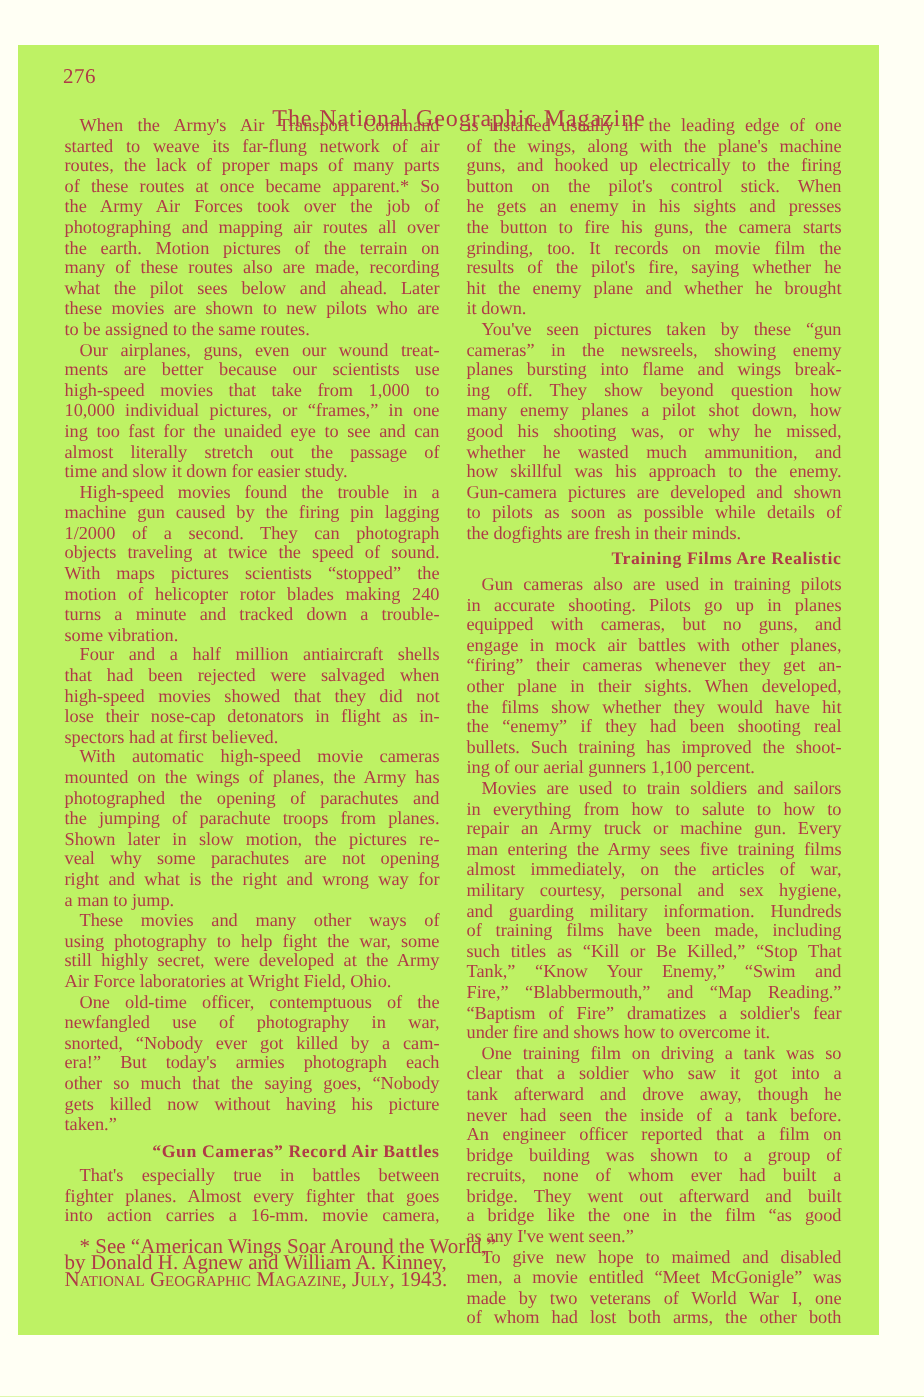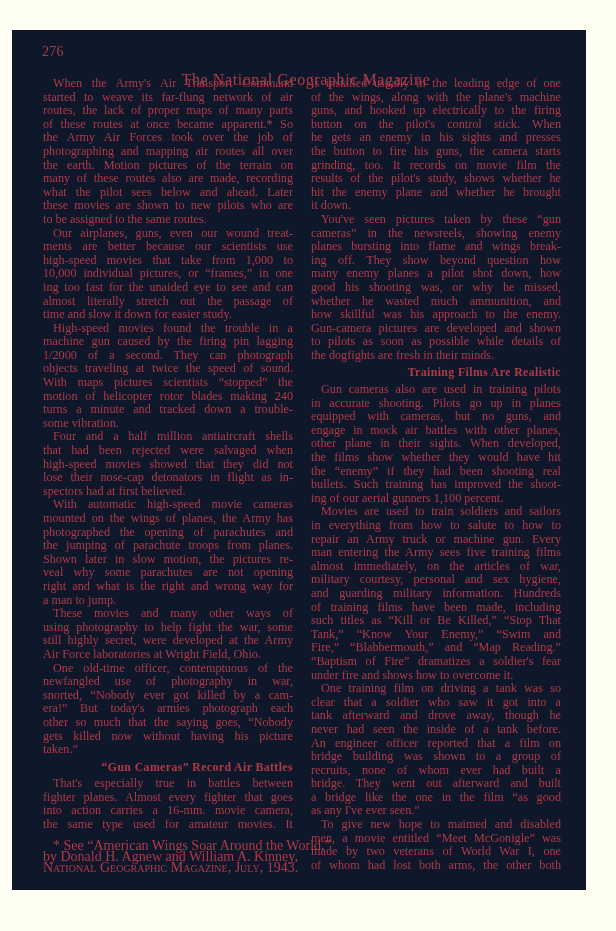--- a/index.html
+++ b/index.html
@@ -8,21 +8,21 @@
     background: #fffff4;
     position: relative;
     overflow: hidden;
     font-family: "Liberation Serif", "DejaVu Serif", serif;
     color: #b03a48;
   }
   .page {
     position: absolute;
     left: 12px; top: 30px;
     width: 574px; height: 860px;
-    background: #0f172a;
+    background: #bef264;
   }
   .running-head {
     position: absolute;
     left: 0; top: 14px; width: 100%;
     height: 20px;
   }
   .page-number {
     position: absolute; left: 30px; top: 0;
     font-size: 14px; letter-spacing: 0.3px;
   }
@@ -142,38 +142,37 @@
         <span class="line">era!” But today's armies photograph each</span>
         <span class="line">other so much that the saying goes, “Nobody</span>
         <span class="line">gets killed now without having his picture</span>
         <span class="line last">taken.”</span>
       </div>
       <span class="subhead">“Gun Cameras” Record Air Battles</span>
       <div>
         <span class="line indent">That's especially true in battles between</span>
         <span class="line">fighter planes. Almost every fighter that goes</span>
         <span class="line">into action carries a 16-mm. movie camera,</span>
-        <span class="line">the same type used for amateur movies. It</span>
       </div>
       <div class="footnote">
         <span class="line indent">* See “American Wings Soar Around the World,”</span>
         <span class="line">by Donald H. Agnew and William A. Kinney,</span>
         <span class="line last sc">National Geographic Magazine, July, 1943.</span>
       </div>
     </div>
   <div class="col right" id="col-right">
       <div>
         <span class="line">is installed usually in the leading edge of one</span>
         <span class="line">of the wings, along with the plane's machine</span>
         <span class="line">guns, and hooked up electrically to the firing</span>
         <span class="line">button on the pilot's control stick. When</span>
         <span class="line">he gets an enemy in his sights and presses</span>
         <span class="line">the button to fire his guns, the camera starts</span>
         <span class="line">grinding, too. It records on movie film the</span>
-        <span class="line">results of the pilot's study, shows whether he</span>
+        <span class="line">results of the pilot's fire, saying whether he</span>
         <span class="line">hit the enemy plane and whether he brought</span>
         <span class="line last">it down.</span>
       </div>
       <div>
         <span class="line indent">You've seen pictures taken by these “gun</span>
         <span class="line">cameras” in the newsreels, showing enemy</span>
         <span class="line">planes bursting into flame and wings break-</span>
         <span class="line">ing off. They show beyond question how</span>
         <span class="line">many enemy planes a pilot shot down, how</span>
         <span class="line">good his shooting was, or why he missed,</span>
@@ -182,20 +181,21 @@
         <span class="line">Gun-camera pictures are developed and shown</span>
         <span class="line">to pilots as soon as possible while details of</span>
         <span class="line last">the dogfights are fresh in their minds.</span>
       </div>
       <span class="subhead">Training Films Are Realistic</span>
       <div>
         <span class="line indent">Gun cameras also are used in training pilots</span>
         <span class="line">in accurate shooting. Pilots go up in planes</span>
         <span class="line">equipped with cameras, but no guns, and</span>
         <span class="line">engage in mock air battles with other planes,</span>
+        <span class="line">“firing” their cameras whenever they get an-</span>
         <span class="line">other plane in their sights. When developed,</span>
         <span class="line">the films show whether they would have hit</span>
         <span class="line">the “enemy” if they had been shooting real</span>
         <span class="line">bullets. Such training has improved the shoot-</span>
         <span class="line last">ing of our aerial gunners 1,100 percent.</span>
       </div>
       <div>
         <span class="line indent">Movies are used to train soldiers and sailors</span>
         <span class="line">in everything from how to salute to how to</span>
         <span class="line">repair an Army truck or machine gun. Every</span>
@@ -213,21 +213,21 @@
       <div>
         <span class="line indent">One training film on driving a tank was so</span>
         <span class="line">clear that a soldier who saw it got into a</span>
         <span class="line">tank afterward and drove away, though he</span>
         <span class="line">never had seen the inside of a tank before.</span>
         <span class="line">An engineer officer reported that a film on</span>
         <span class="line">bridge building was shown to a group of</span>
         <span class="line">recruits, none of whom ever had built a</span>
         <span class="line">bridge. They went out afterward and built</span>
         <span class="line">a bridge like the one in the film “as good</span>
-        <span class="line last">as any I've ever seen.”</span>
+        <span class="line last">as any I've went seen.”</span>
       </div>
       <div>
         <span class="line indent">To give new hope to maimed and disabled</span>
         <span class="line">men, a movie entitled “Meet McGonigle” was</span>
         <span class="line">made by two veterans of World War I, one</span>
         <span class="line">of whom had lost both arms, the other both</span>
       </div>
     </div>
 </div>
 

